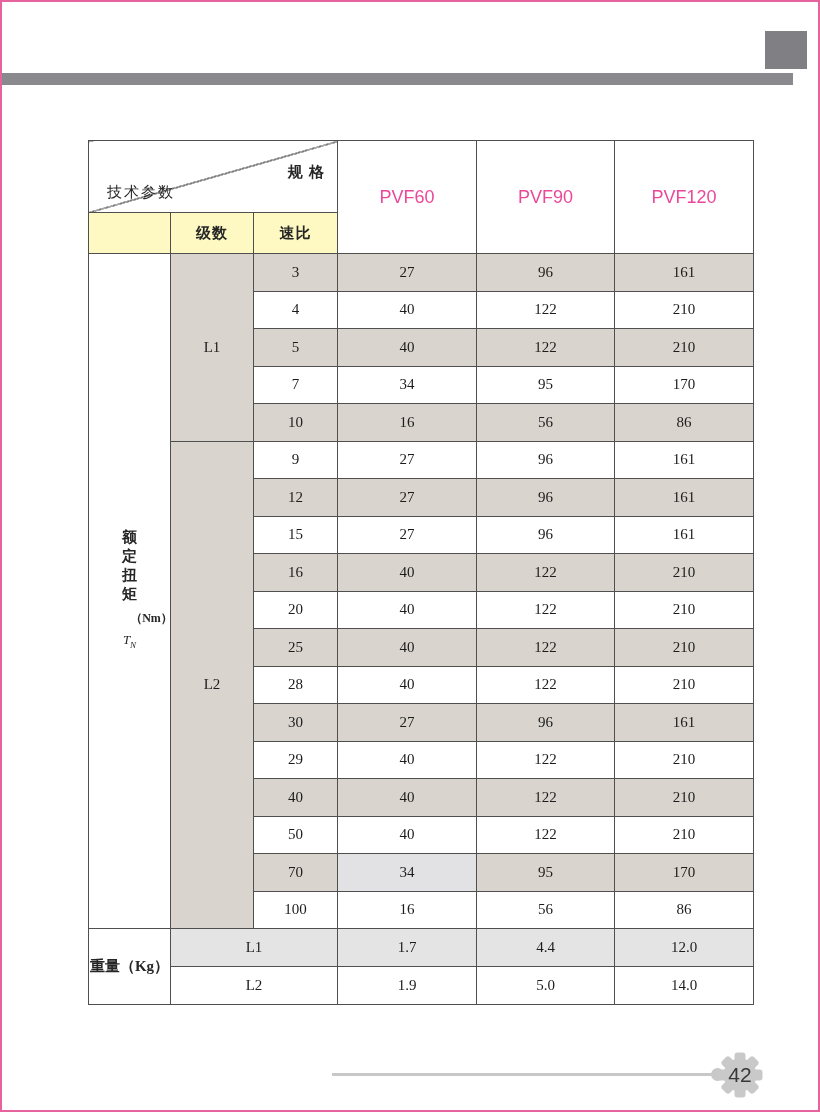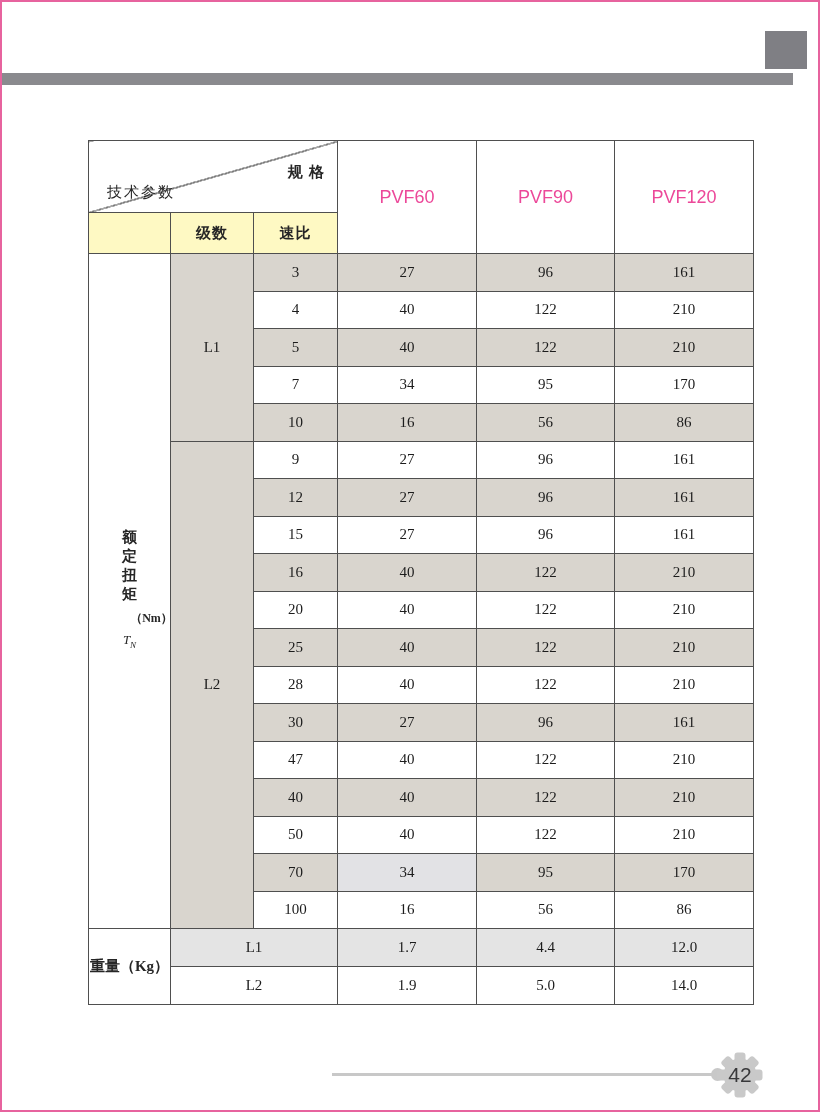--- a/index.html
+++ b/index.html
@@ -235,21 +235,21 @@
           <td class="value-cell ">122</td>
           <td class="value-cell ">210</td>
         </tr>
         <tr>
           <td class="ratio-cell shade-beige">30</td>
           <td class="value-cell shade-beige">27</td>
           <td class="value-cell shade-beige">96</td>
           <td class="value-cell shade-beige">161</td>
         </tr>
         <tr>
-          <td class="ratio-cell ">47</td>
+          <td class="ratio-cell ">29</td>
           <td class="value-cell ">40</td>
           <td class="value-cell ">122</td>
           <td class="value-cell ">210</td>
         </tr>
         <tr>
           <td class="ratio-cell shade-beige">40</td>
           <td class="value-cell shade-beige">40</td>
           <td class="value-cell shade-beige">122</td>
           <td class="value-cell shade-beige">210</td>
         </tr>

